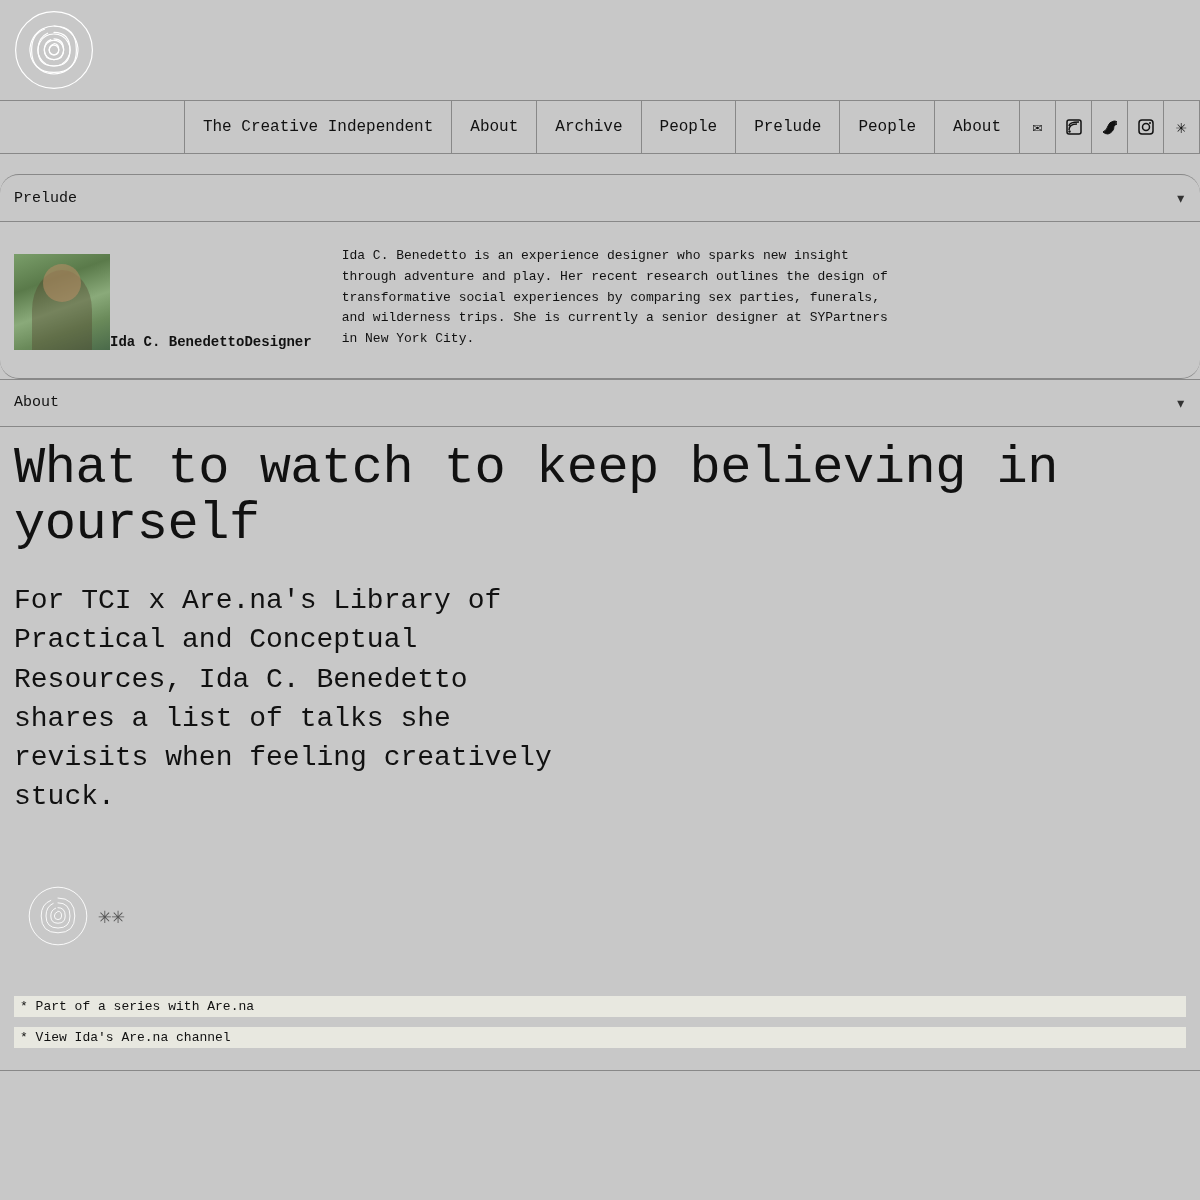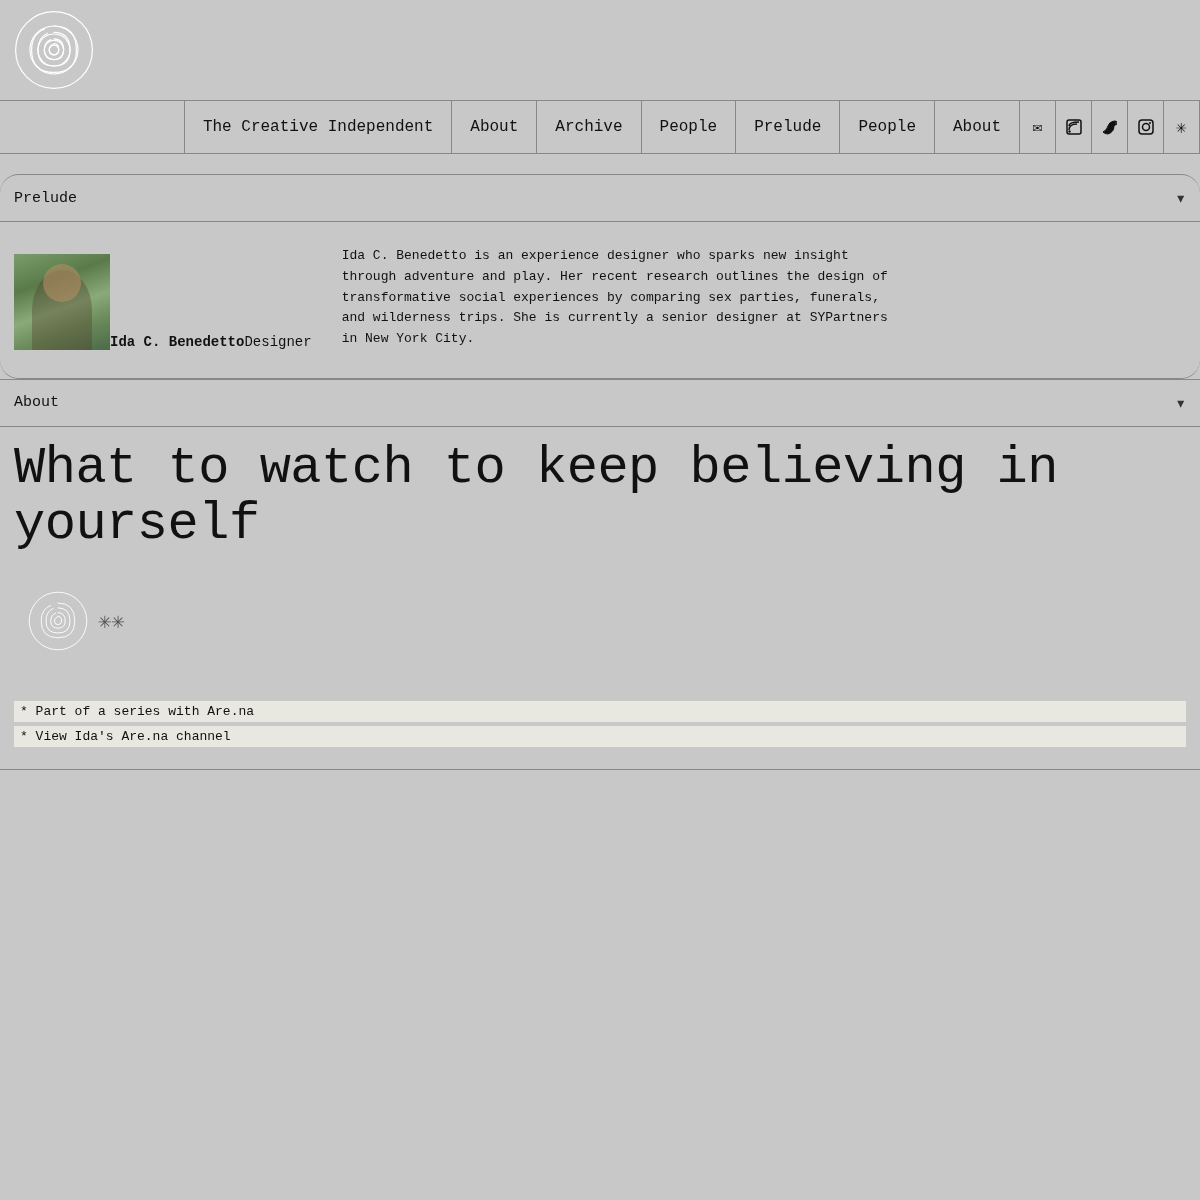--- a/index.html
+++ b/index.html
@@ -120,21 +120,21 @@
     .person-name {
       font-family: 'Courier New', Courier, monospace;
       font-size: 14px;
       font-weight: bold;
       margin-top: 10px;
     }
 
     .person-role {
       font-family: 'Courier New', Courier, monospace;
       font-size: 14px;
-      font-weight: normal;
+      font-weight: bold;
       margin-top: 14px;
     }
 
     .person-bio {
       font-family: 'Courier New', Courier, monospace;
       font-size: 13px;
       line-height: 1.6;
       max-width: 560px;
       padding-top: 4px;
     }
@@ -185,21 +185,21 @@
       font-size: 22px;
       font-weight: bold;
       color: #555;
     }
 
     
     .essay-links {
       padding: 0 14px 20px 14px;
       display: flex;
       flex-direction: column;
-      gap: 2px;
+      gap: 8px;
     }
 
     .essay-link {
       font-family: 'Courier New', Courier, monospace;
       font-size: 13px;
       background: #e8e8e0;
       display: inline-block;
       padding: 3px 6px;
       margin-bottom: 2px;
       cursor: pointer;
@@ -292,20 +292,21 @@
   </div>
 </div>
 
 <div class="essay-section">
   <div class="section-header">
     <span class="section-label">About</span>
     <span class="chevron-down">▾</span>
   </div>
   <div class="essay-content">
     <h1 class="essay-title">What to watch to keep believing in yourself</h1>
+    <p class="essay-subtitle">For TCI x Are.na's Library of Practical and Conceptual Resources, Ida C. Benedetto shares a list of talks she revisits when feeling creatively stuck.</p>
 
     <div class="bottom-brand">
       <svg class="bottom-logo" viewBox="0 0 100 100" fill="none" xmlns="http://www.w3.org/2000/svg">
         <circle cx="50" cy="50" r="48" stroke="white" stroke-width="1.5" fill="none"></circle>
         <path d="M50,20 Q78,20 78,50 Q78,78 50,78 Q22,78 22,50 Q22,30 38,24" stroke="white" stroke-width="1.5" fill="none" stroke-linecap="round"></path>
         <path d="M50,28 Q70,28 70,50 Q70,70 50,70 Q30,70 30,50 Q30,34 42,29" stroke="white" stroke-width="1.5" fill="none" stroke-linecap="round"></path>
         <path d="M50,36 Q62,36 62,50 Q62,62 50,62 Q38,62 38,50 Q38,40 46,37" stroke="white" stroke-width="1.5" fill="none" stroke-linecap="round"></path>
         <path d="M50,42 Q56,42 56,50 Q56,56 50,56 Q44,56 44,50 Q44,45 49,43" stroke="white" stroke-width="1.5" fill="none" stroke-linecap="round"></path>
       </svg>
       <span class="bottom-asterisk">✳︎✳︎</span>

